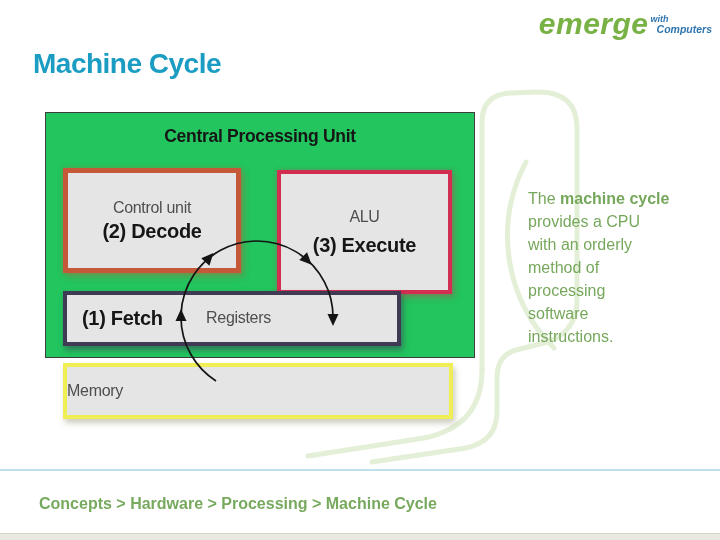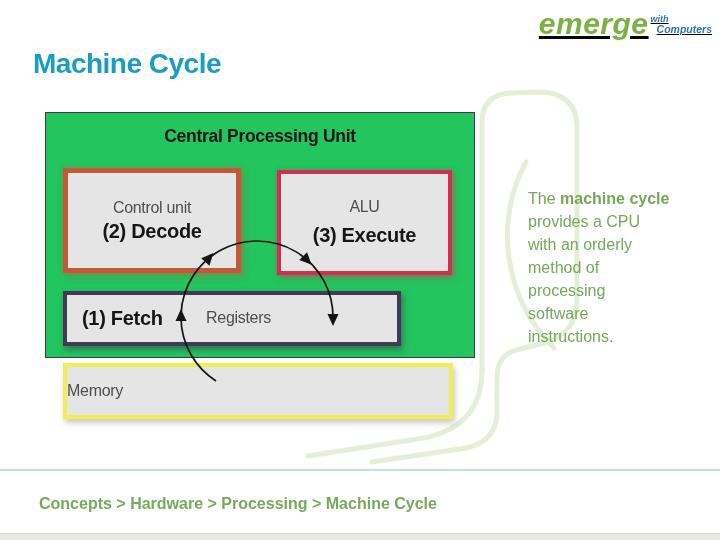--- a/index.html
+++ b/index.html
@@ -7,21 +7,21 @@
     position:relative;width:720px;height:540px;background:#fff;overflow:hidden;
     font-family:"Liberation Sans","DejaVu Sans",sans-serif;
   }
   
   .watermark{position:absolute;left:0;top:0;z-index:0;}
   
   .page-title{
     position:absolute;left:33px;top:48px;z-index:2;margin:0;
     font-size:28px;font-weight:bold;letter-spacing:-0.5px;color:var(--title);
   }
-  .logo{position:absolute;right:8px;top:8px;z-index:2;display:flex;align-items:flex-start;text-decoration:underline;}
+  .logo{position:absolute;right:8px;top:8px;z-index:2;display:flex;align-items:flex-start;}
   .logo-main{
     font-size:30px;font-weight:bold;font-style:italic;letter-spacing:0.5px;
     color:var(--logo-green);line-height:32px;
   }
   .logo-tag{display:flex;flex-direction:column;margin:6px 0 0 2px;
     font-style:italic;font-weight:bold;color:var(--logo-blue);line-height:10px;}
   .logo-tag .t1{font-size:9px;}
   .logo-tag .t2{font-size:10.5px;padding-left:6px;}
   
   .figure{position:absolute;left:40px;top:100px;width:440px;height:332px;z-index:1;
@@ -34,21 +34,21 @@
     position:absolute;left:0;right:0;top:13px;text-align:center;
     font-size:17.5px;font-weight:bold;color:var(--diagram-black);
   }
   .dbox{position:absolute;box-sizing:border-box;background:#e5e5e5;}
   .decode-box{
     left:23px;top:68px;width:178px;height:105px;border:5px solid var(--decode-border);
     box-shadow:2px 3px 7px rgba(198,88,58,.45), 0 0 4px rgba(198,88,58,.25);
     display:flex;flex-direction:column;align-items:center;justify-content:center;gap:3px;
   }
   .execute-box{
-    left:237px;top:70px;width:175px;height:105px;border:4px solid var(--execute-border);
+    left:237px;top:70px;width:175px;height:124px;border:4px solid var(--execute-border);
     box-shadow:2px 3px 7px rgba(212,45,82,.4), 0 0 4px rgba(212,45,82,.2);
     display:flex;flex-direction:column;align-items:center;justify-content:center;gap:8px;
   }
   .registers-box{
     left:23px;top:191px;width:338px;height:55px;border:4.5px solid var(--registers-border);
     box-shadow:2px 4px 6px rgba(62,56,84,.55);
   }
   .memory-box{
     left:23px;top:263px;width:390px;height:56px;border:4.5px solid var(--memory-border);
     box-shadow:2px 4px 6px rgba(140,140,110,.45);

